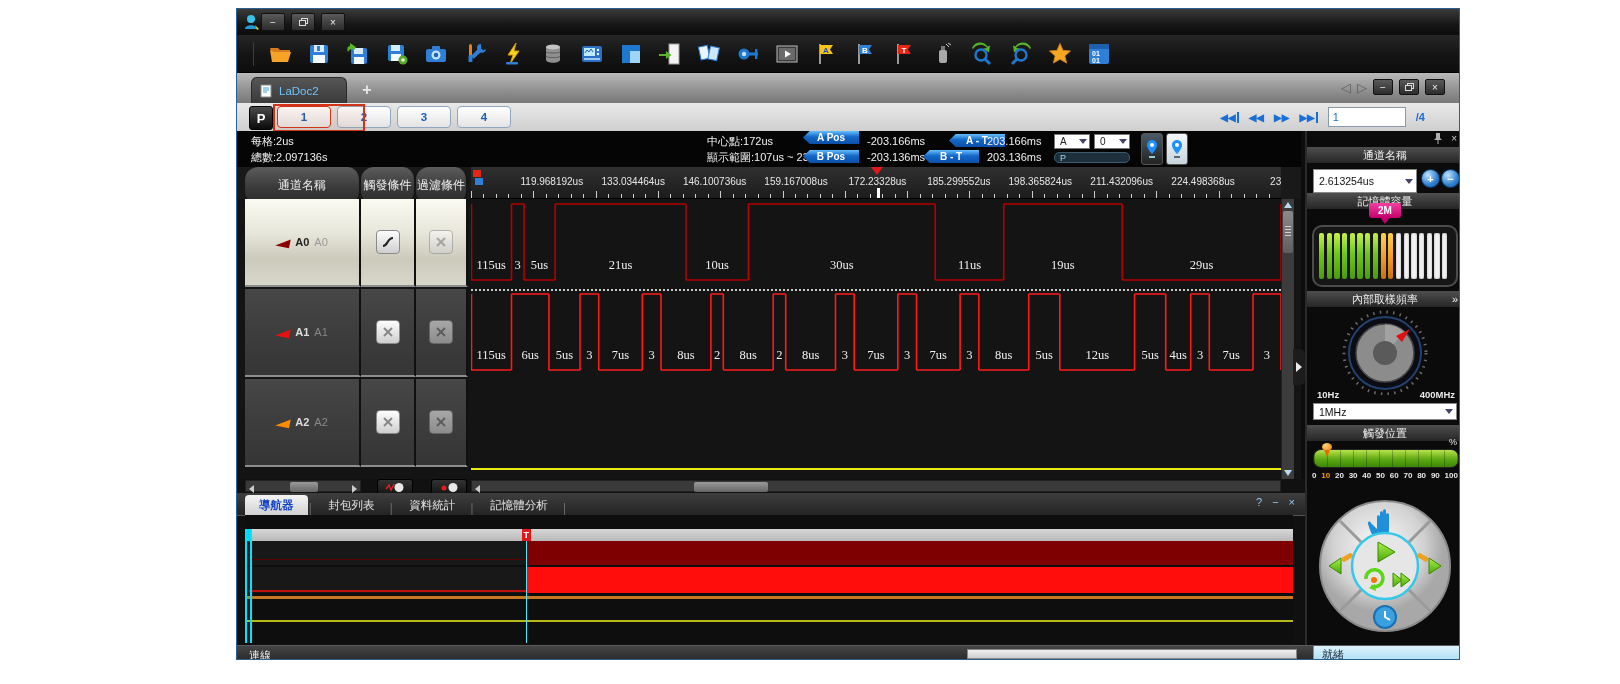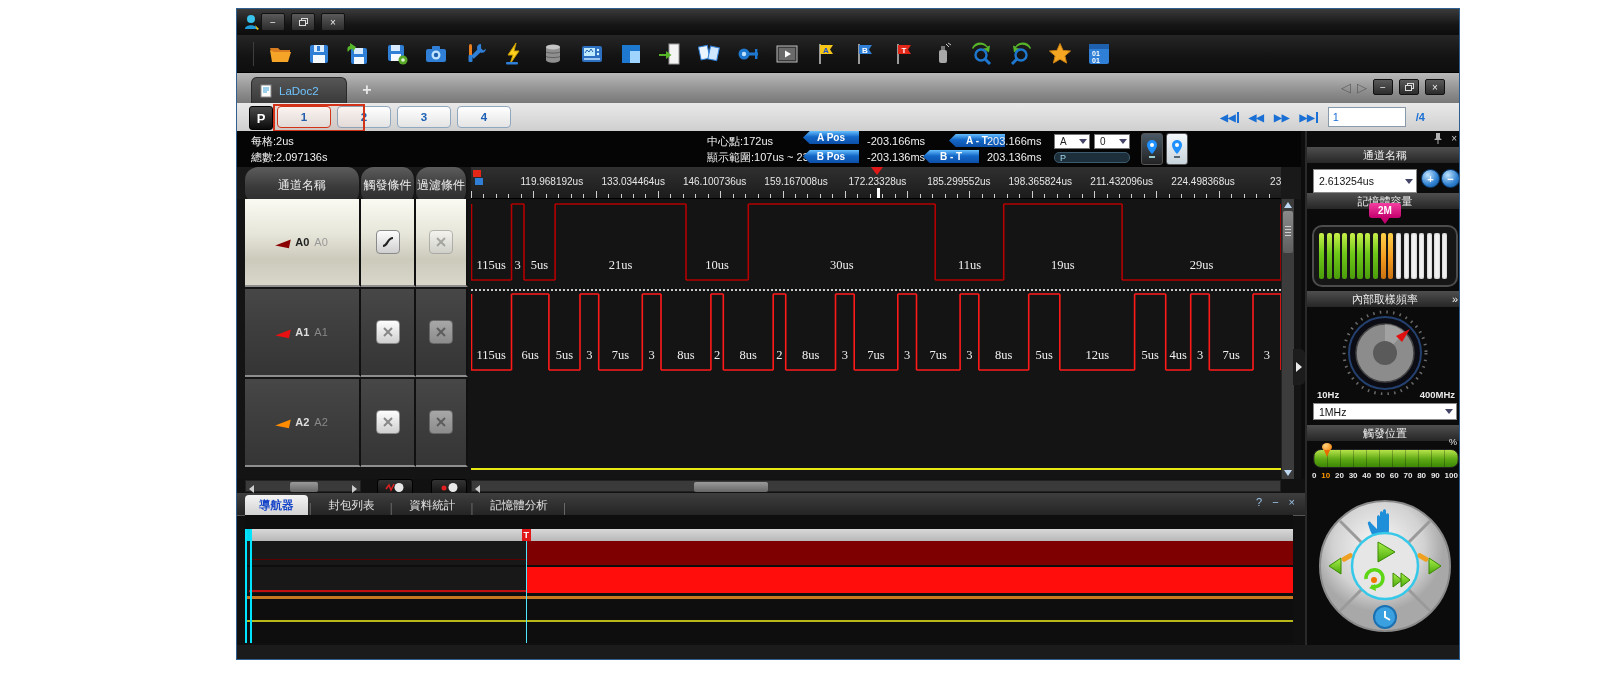--- a/index.html
+++ b/index.html
@@ -802,13 +802,20 @@
           <path d="M86 82v14l9-7z" fill="url(#png)" stroke="#3a8a00"></path>
         </g>
         <g>
           <circle cx="70" cy="126" r="11" fill="radial-gradient" style="fill:#3aa0e0" stroke="#1a70b0" stroke-width="2"></circle>
           <path d="M70 120v6l5 3" stroke="#fff" stroke-width="2" fill="none"></path>
         </g>
       </svg>
     </div>
   </div>
 
+  <div id="statusbar" class="abs">
+    <span class="abs" style="left:12px;top:2px">連線</span>
+    <div id="statprog"></div>
+    <div id="readybox">
+        <span>就緒</span>
+      </div>
+  </div>
 </div>
 
 </body></html>

